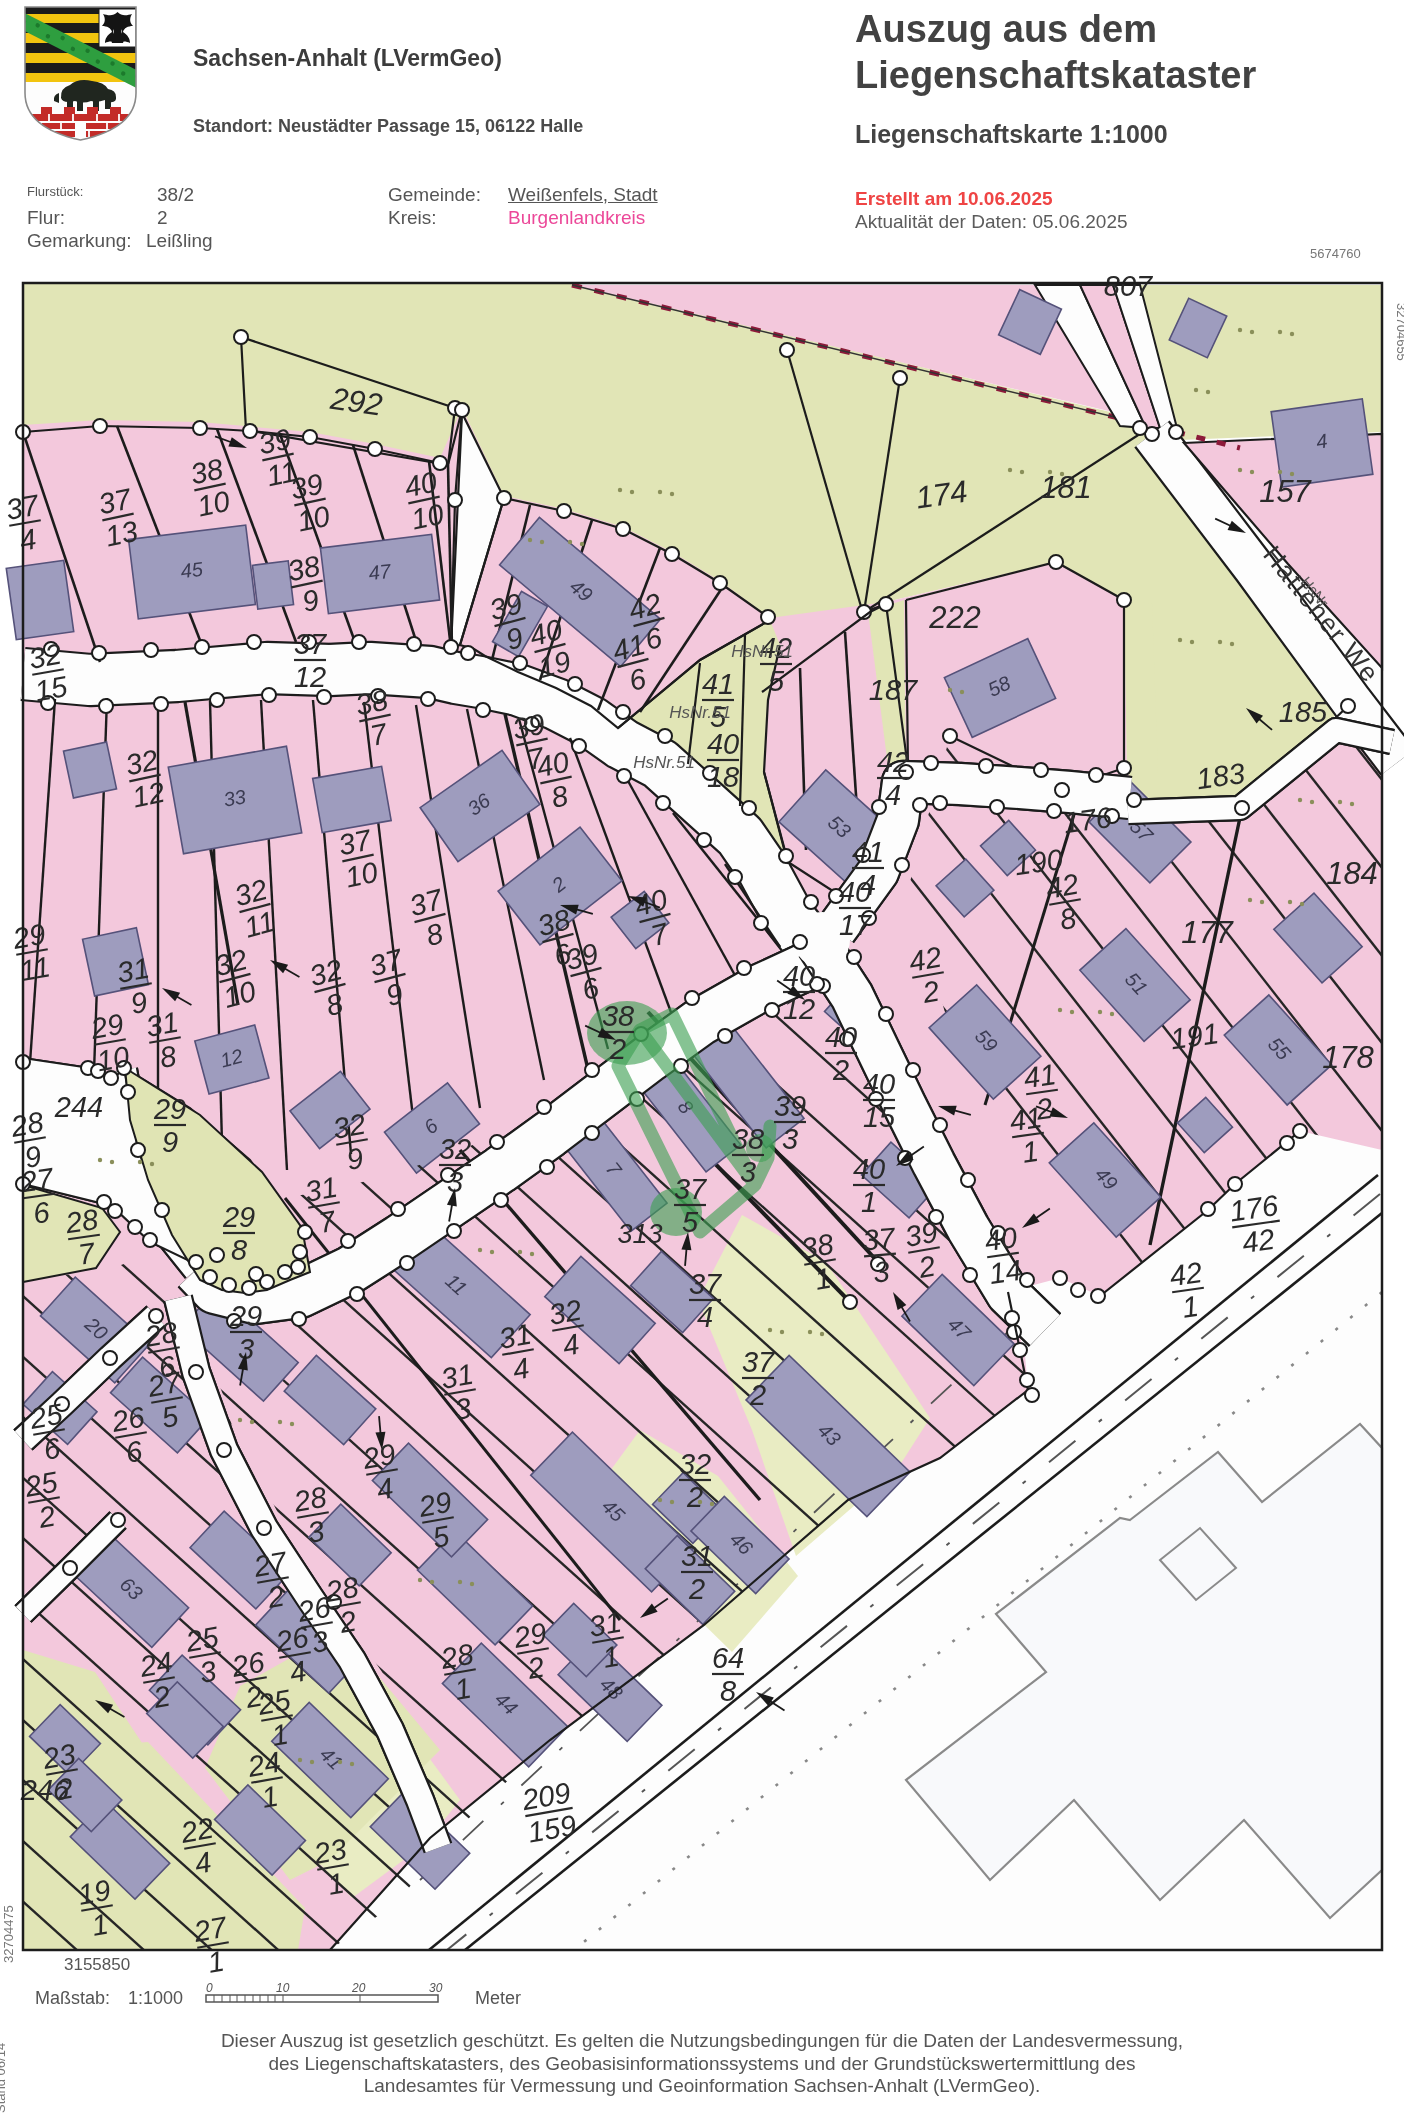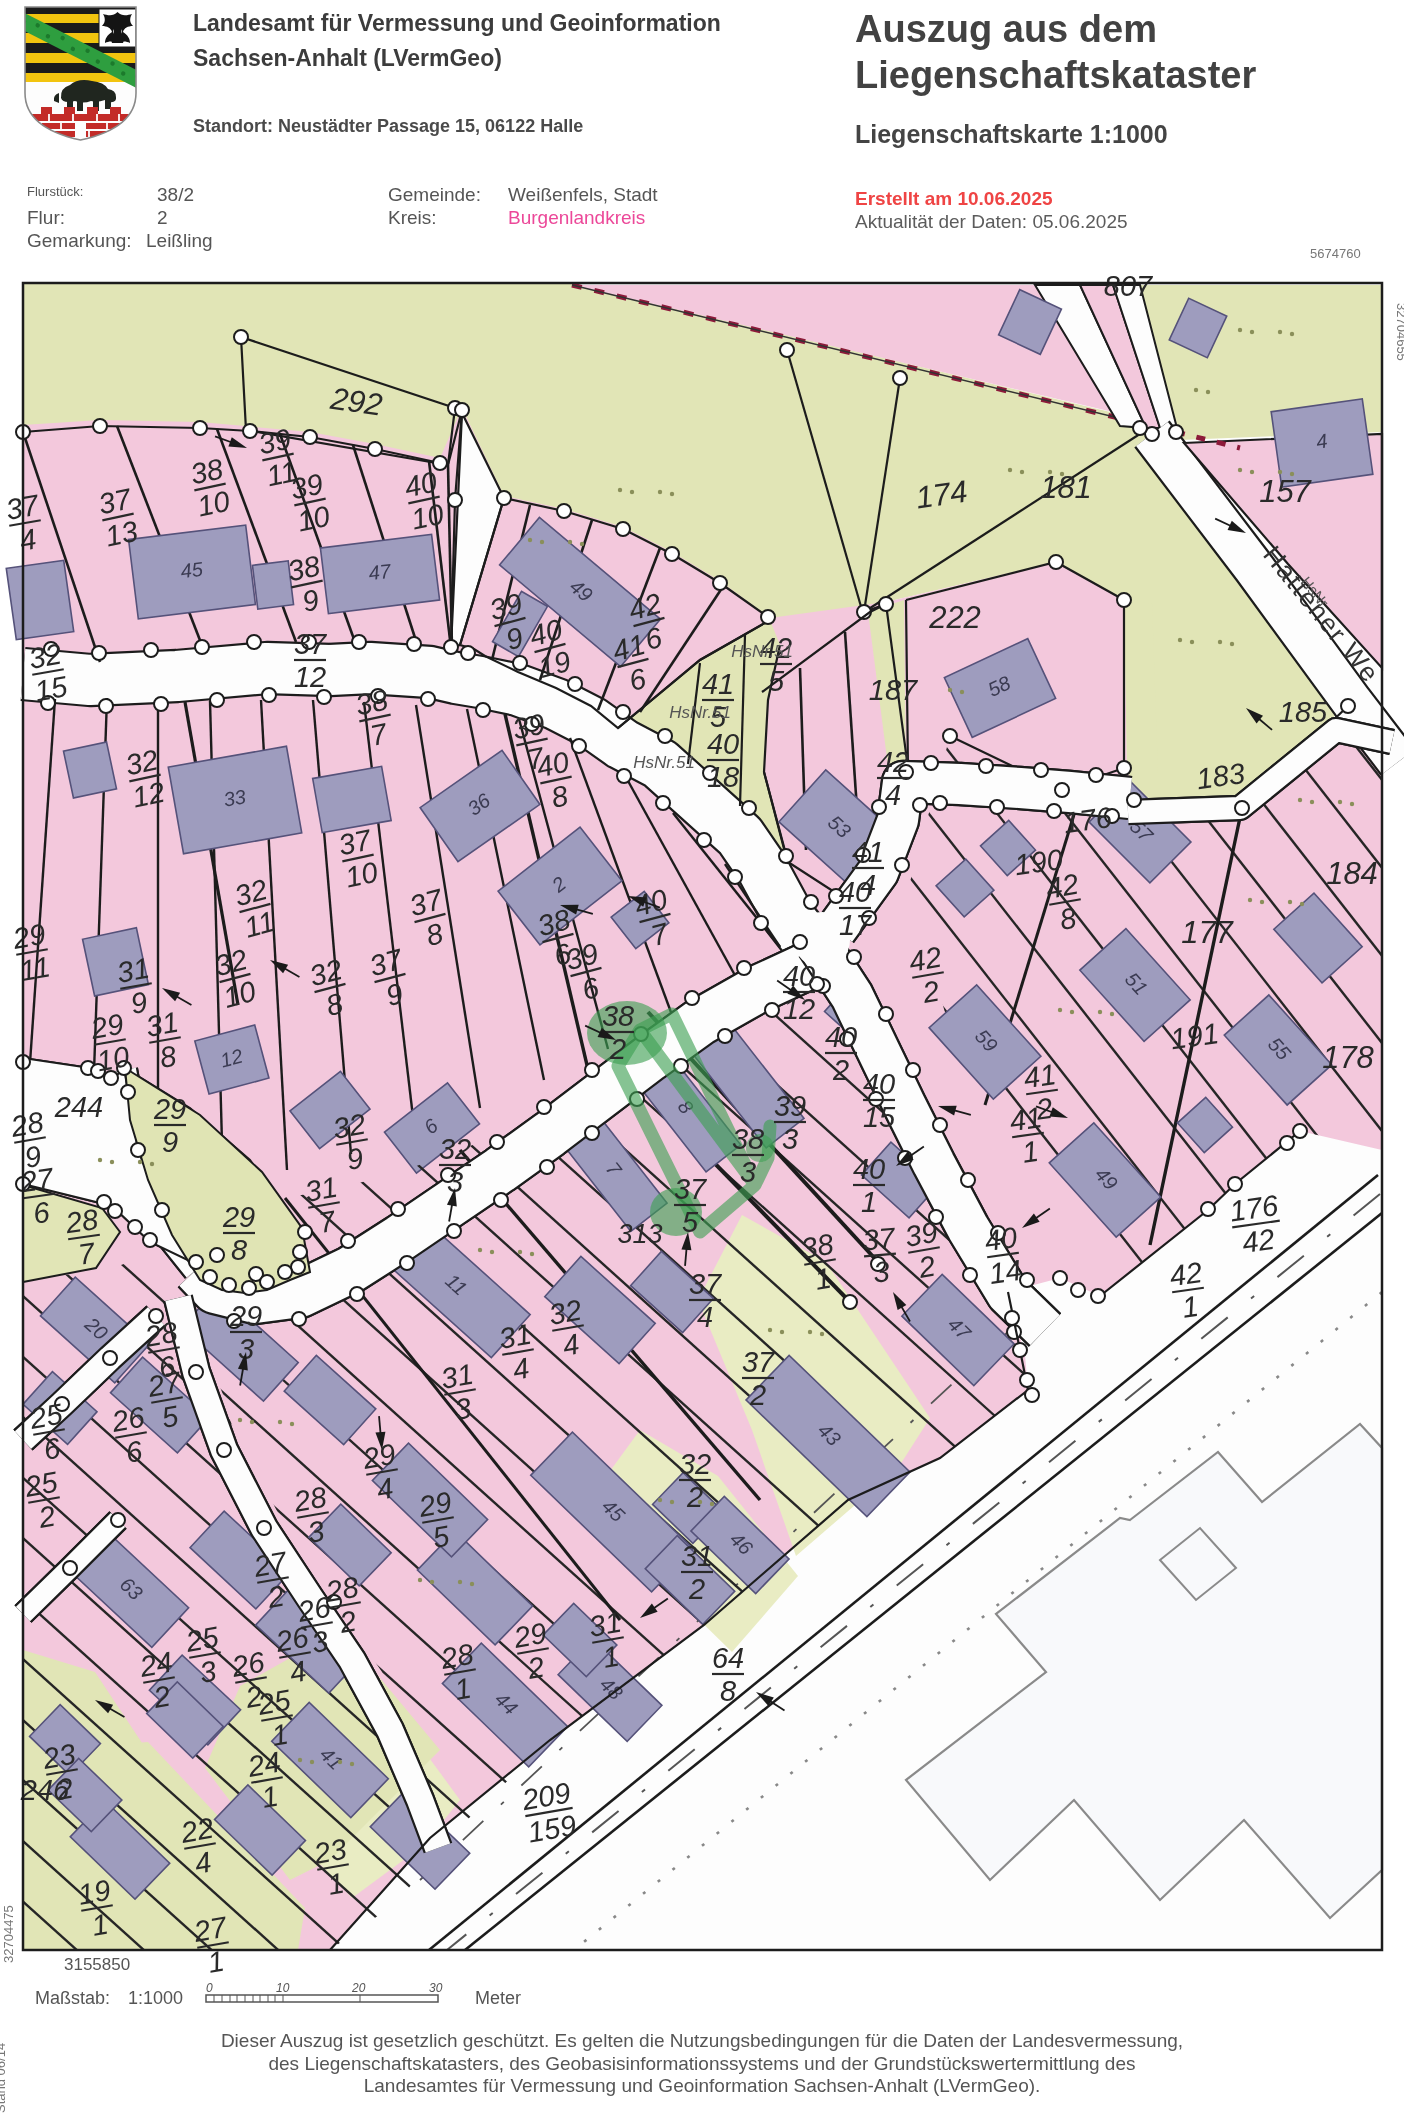--- a/index.html
+++ b/index.html
@@ -73,39 +73,38 @@
               <line x1="66" y1="125" x2="66" y2="133"></line>
               <line x1="90" y1="125" x2="90" y2="133"></line>
           </g>
           <rect x="52" y="118" width="11" height="19" fill="#fdfdfd"></rect>
         </g>
       </g>
       <path d="M2 2 H113 V88 Q113 123 57.5 135 Q2 123 2 88 Z" fill="none" stroke="#8a8a8a" stroke-width="1.6"></path>
     </svg>
   </div>
 
-  <div class="abs" style="left:193px;top:10px;font-size:23px;font-weight:bold;color:#3c3c3c;">Landesamt für Vermessung und Geoinformation</div>
   <div class="abs" style="left:193px;top:45px;font-size:23px;font-weight:bold;color:#3c3c3c;">Sachsen-Anhalt (LVermGeo)</div>
   <div class="abs" style="left:193px;top:116px;font-size:18px;font-weight:bold;color:#4a4a4a;">Standort: Neustädter Passage 15, 06122 Halle</div>
 
   <div class="abs" style="left:855px;top:54px;font-size:38px;font-weight:bold;color:#424242;">Liegenschaftskataster</div>
   <div class="abs" style="left:855px;top:8px;font-size:38px;font-weight:bold;color:#424242;">Auszug aus dem</div>
   <div class="abs" style="left:855px;top:120px;font-size:25px;font-weight:bold;color:#444;">Liegenschaftskarte 1:1000</div>
   <div class="abs" style="left:855px;top:188px;font-size:19px;font-weight:bold;color:#ef4444;text-align:center;">Erstellt am 10.06.2025</div>
   <div class="abs" style="left:855px;top:211px;font-size:19px;color:#5c5c5c;">Aktualität der Daten: 05.06.2025</div>
   <div class="abs" style="left:1310px;top:246px;font-size:13px;color:#777;">5674760</div>
 
   <div class="abs" style="left:27px;top:184px;font-size:13px;color:#555;">Flurstück:</div>
   <div class="abs" style="left:157px;top:184px;font-size:19px;color:#555;">38/2</div>
   <div class="abs" style="left:27px;top:207px;font-size:19px;color:#555;">Flur:</div>
   <div class="abs" style="left:157px;top:207px;font-size:19px;color:#555;">2</div>
   <div class="abs" style="left:27px;top:230px;font-size:19px;color:#555;">Gemarkung:</div>
   <div class="abs" style="left:146px;top:230px;font-size:19px;color:#555;">Leißling</div>
   <div class="abs" style="left:388px;top:184px;font-size:19px;color:#555;">Gemeinde:</div>
-  <div class="abs" style="left:508px;top:184px;font-size:19px;color:#555;">Weißenfels, Stadt</div>
+  <div class="abs" style="left:508px;top:184px;font-size:19px;color:#555;text-decoration:underline;">Weißenfels, Stadt</div>
   <div class="abs" style="left:388px;top:207px;font-size:19px;color:#555;">Kreis:</div>
   <div class="abs" style="left:508px;top:207px;font-size:19px;color:#ec4899;">Burgenlandkreis</div>
 
   <svg width="1404" height="2120" viewBox="0 0 1404 2120" style="position:absolute;left:0;top:0">
       <rect x="23" y="283" width="1359" height="1667" fill="#fdfdfd"></rect>
       <polygon points="23,283 570,283 1165,425 1150,442 1252,572 1348,698 1382,742 1382,750 1345,706 1240,806 1134,799 1127,766 1124,600 1056,562 886,602 762,838 700,790 640,745 598,714 556,690 505,668 452,648 430,645 330,644 177,651 90,662 23,648" fill="#e1e5b6" stroke="none" stroke-width="2.2" fill-opacity="1.0"></polygon>
       <polygon points="1112,285 1382,285 1382,432 1180,440 1148,430" fill="#e1e5b6" stroke="none" stroke-width="2.2" fill-opacity="1.0"></polygon>
       <polygon points="23,425 100,420 200,422 310,432 375,444 440,458 462,408 504,496 564,509 623,527 672,552 720,581 770,618 886,602 1056,562 1124,600 1127,766 1134,799 1242,808 1348,706 1382,742 1382,1150 1300,1131 1235,1184 1208,1210 1100,1296 1060,1278 1008,1292 1025,1355 1028,1390 940,1458 848,1500 704,1625 550,1740 430,1838 330,1950 23,1950" fill="#f3c8dc" stroke="none" stroke-width="2.2" fill-opacity="1.0"></polygon>
       <polygon points="572,285 1034,285 1164,424" fill="#f3c8dc" stroke="none" stroke-width="2.2" fill-opacity="1.0"></polygon>
       <line x1="572" y1="285" x2="1176" y2="432" stroke="#8c1a3a" stroke-width="5" stroke-dasharray="10 13"></line>

